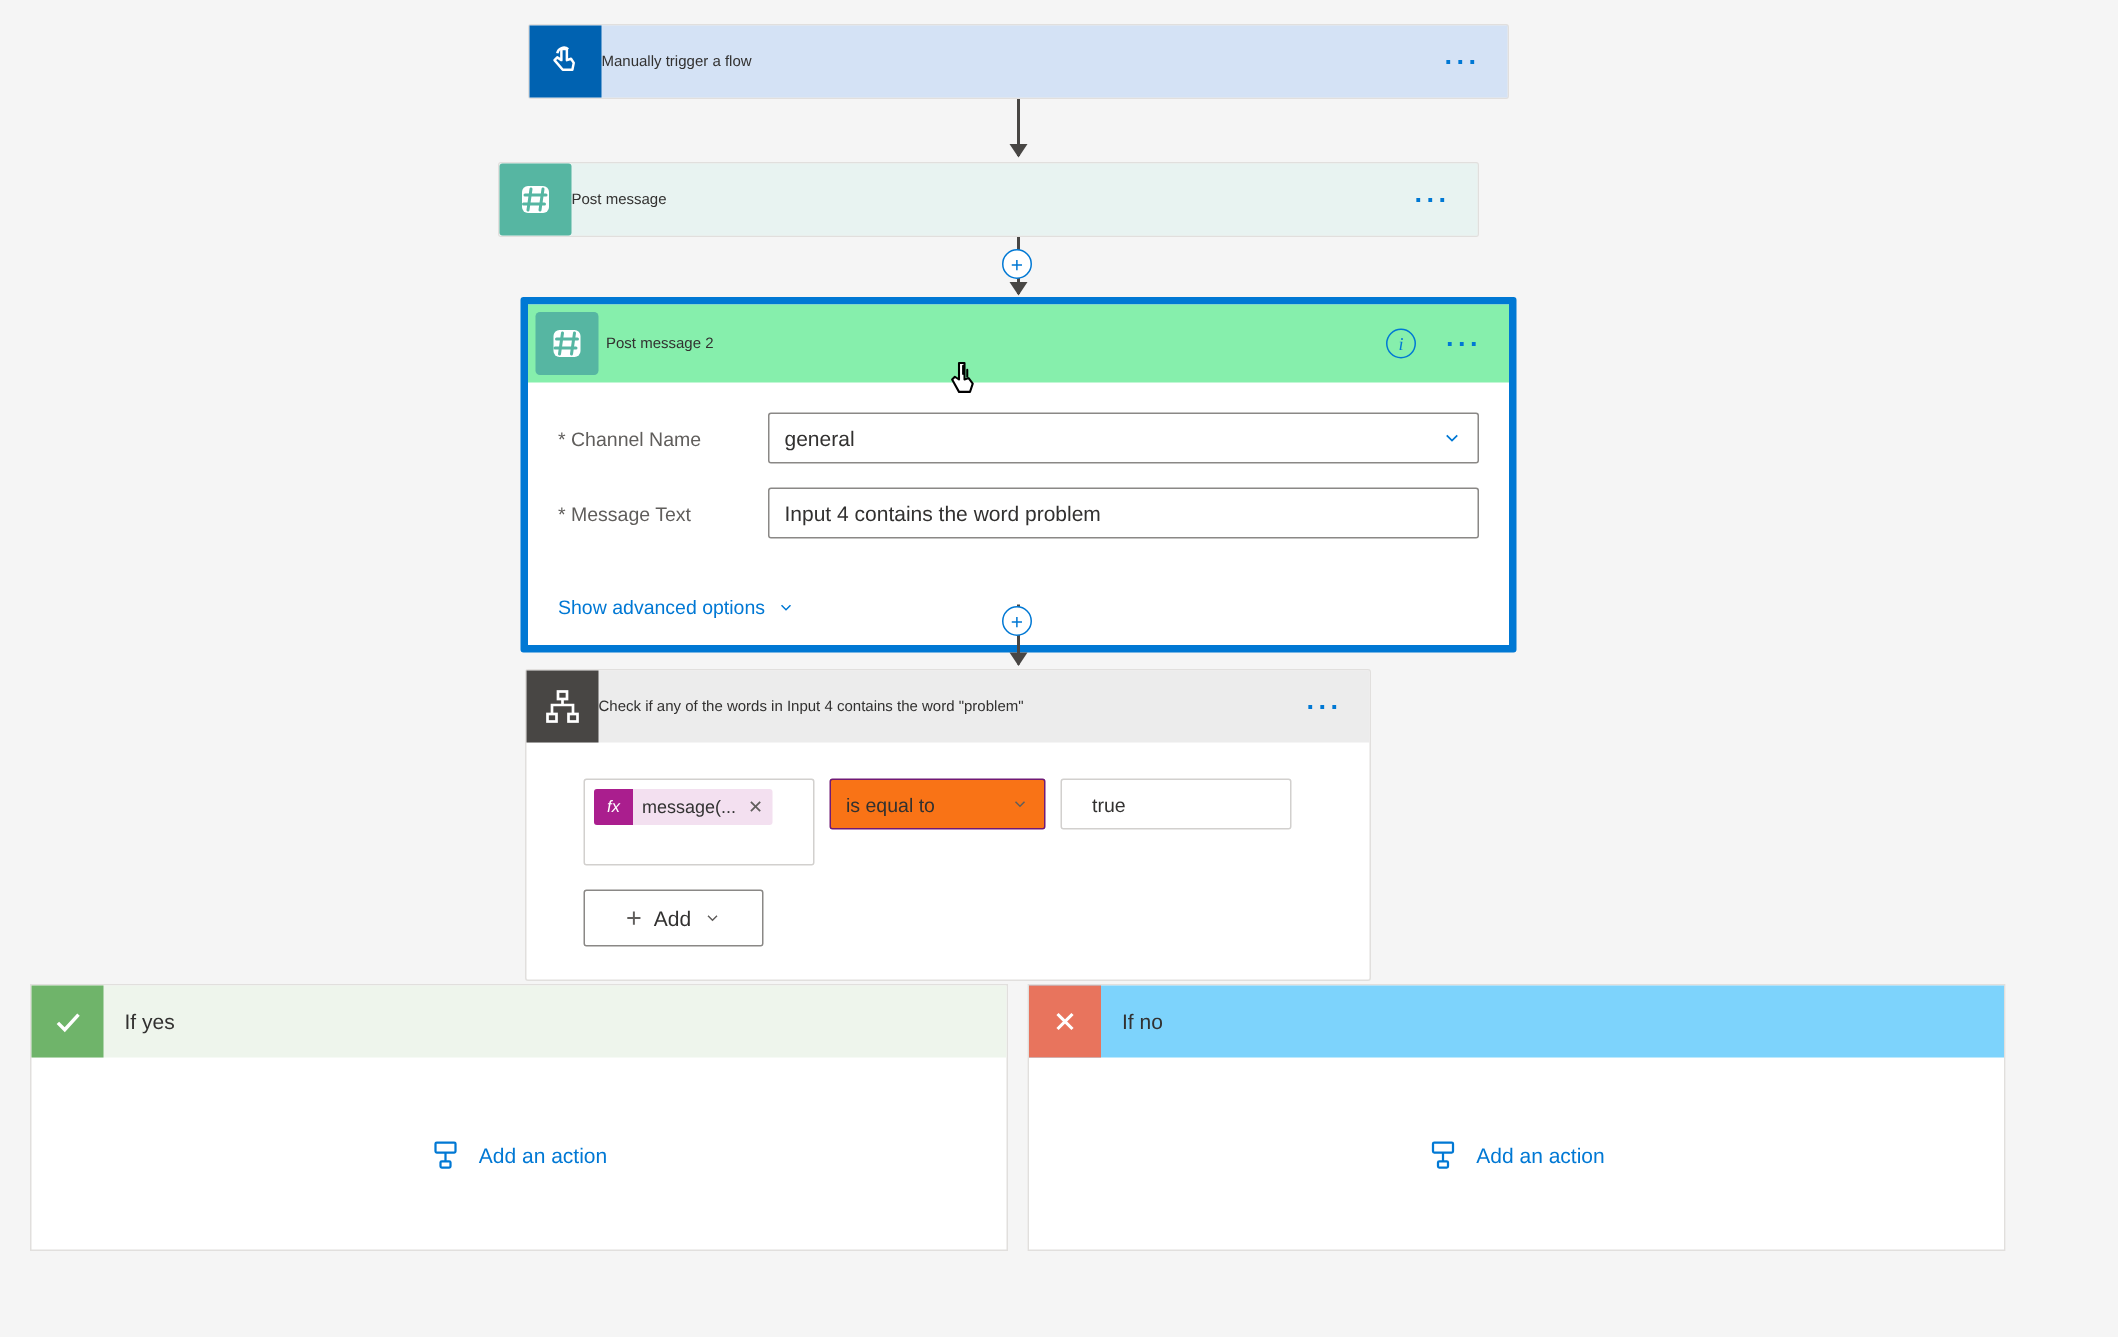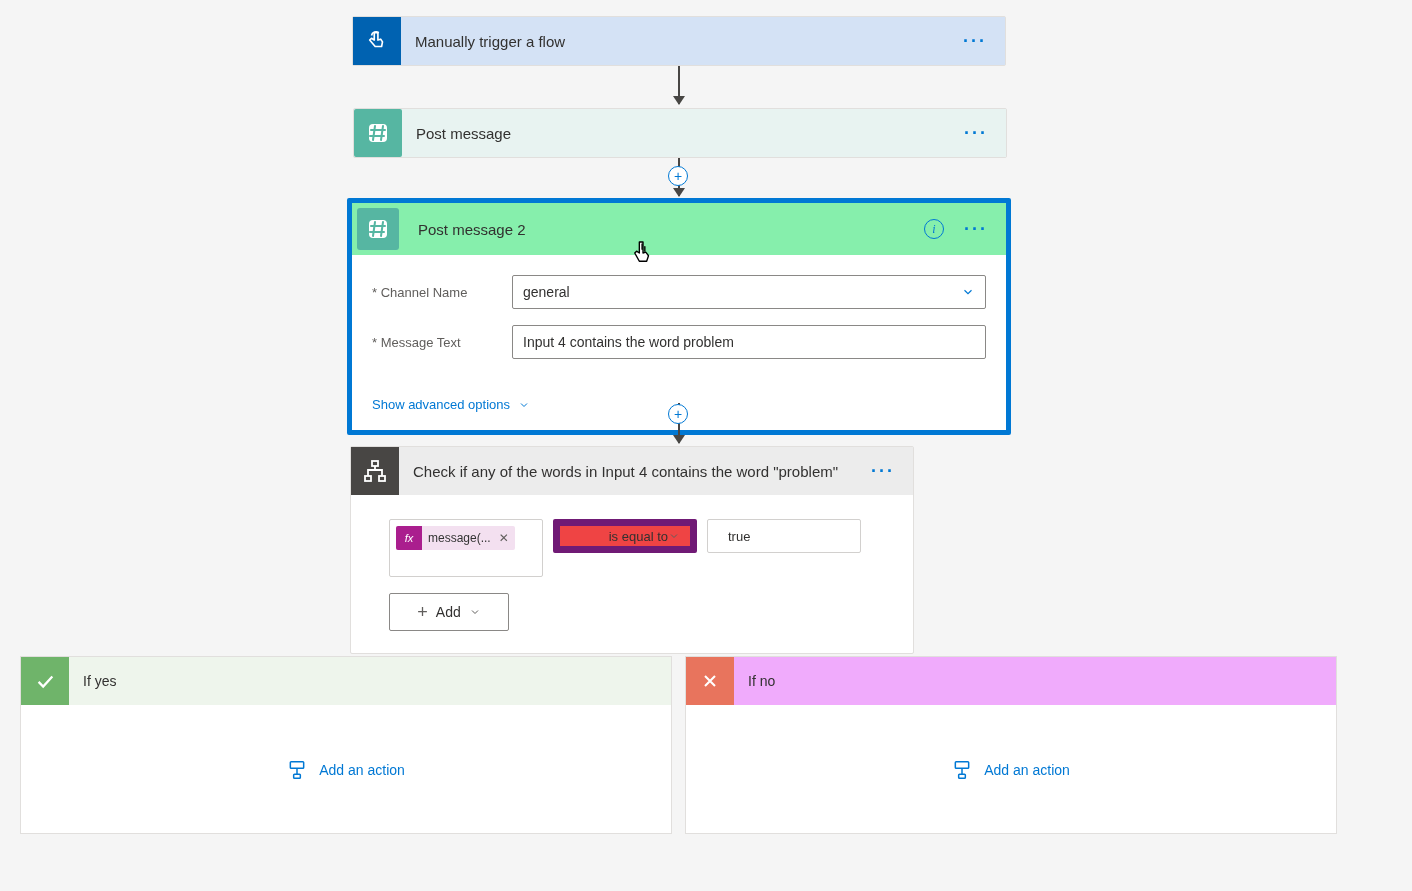--- a/index.html
+++ b/index.html
@@ -35,22 +35,22 @@
   .card-header .icon-box {
     width: 48px;
     height: 48px;
     display: flex;
     align-items: center;
     justify-content: center;
     flex-shrink: 0;
   }
   .card-header .title {
     flex: 1;
-    padding-left: 14px;
-    font-size: 15px;
+    padding-left: 0;
+    font-size: 10px;
   }
   .menu-dots {
     color: #0078d4;
     font-size: 18px;
     letter-spacing: 2px;
     padding: 0 6px;
     cursor: pointer;
     font-weight: bold;
   }
   .info-circle {
@@ -69,21 +69,21 @@
     cursor: pointer;
   }
   
   .trigger {
     left: 352px; top: 16px; width: 654px;
   }
   .trigger .card-header { background: #d4e2f5; }
   .trigger .icon-box { background: #0062b1; }
   
   .post1 {
-    left: 353px; top: 108px; width: 654px;
+    left: 332px; top: 108px; width: 654px;
   }
   .post1 .card-header { background: #e8f3f1; }
   .post1 .icon-box { background: #56b6a2; border-radius: 2px; }
   
   .post2 {
     left: 347px; top: 198px; width: 664px;
     border: 5px solid #0078d4;
     background: #fff;
   }
   .post2 .card-header { background: #86efac; height: 52px; }
@@ -156,30 +156,30 @@
     padding: 0 6px;
     color: #333;
   }
   .token-pill .x {
     padding: 0 6px 0 2px;
     color: #605e5c;
     cursor: pointer;
     font-size: 12px;
   }
   .op-select {
-    border: 7px solid #701a75;
+    border: 1px solid #701a75;
     border-radius: 2px;
     height: 34px;
     width: 144px;
     padding: 0 10px;
     display: flex;
     align-items: center;
-    justify-content: flex-end;
+    justify-content: space-between;
     font-size: 13px;
-    background: #ef4444;
+    background: #f97316;
   }
   .val-input {
     border: 1px solid #d2d0ce;
     border-radius: 2px;
     height: 34px;
     width: 154px;
     padding: 0 20px;
     display: flex;
     align-items: center;
     font-size: 13px;
@@ -214,21 +214,21 @@
     display: flex;
     align-items: center;
     height: 48px;
   }
   .branch-header .icon-box {
     width: 48px; height: 48px;
     display: flex; align-items: center; justify-content: center;
   }
   .branch-yes .branch-header { background: #eef5ec; }
   .branch-yes .icon-box { background: #6fb46a; }
-  .branch-no .branch-header { background: #f0abfc; }
+  .branch-no .branch-header { background: #7dd3fc; }
   .branch-no .icon-box { background: #e8745d; }
   .branch-header .btitle { padding-left: 14px; font-size: 14px; }
   .branch-body {
     height: 130px;
     display: flex;
     align-items: center;
     justify-content: center;
   }
   .add-action {
     color: #0078d4;

